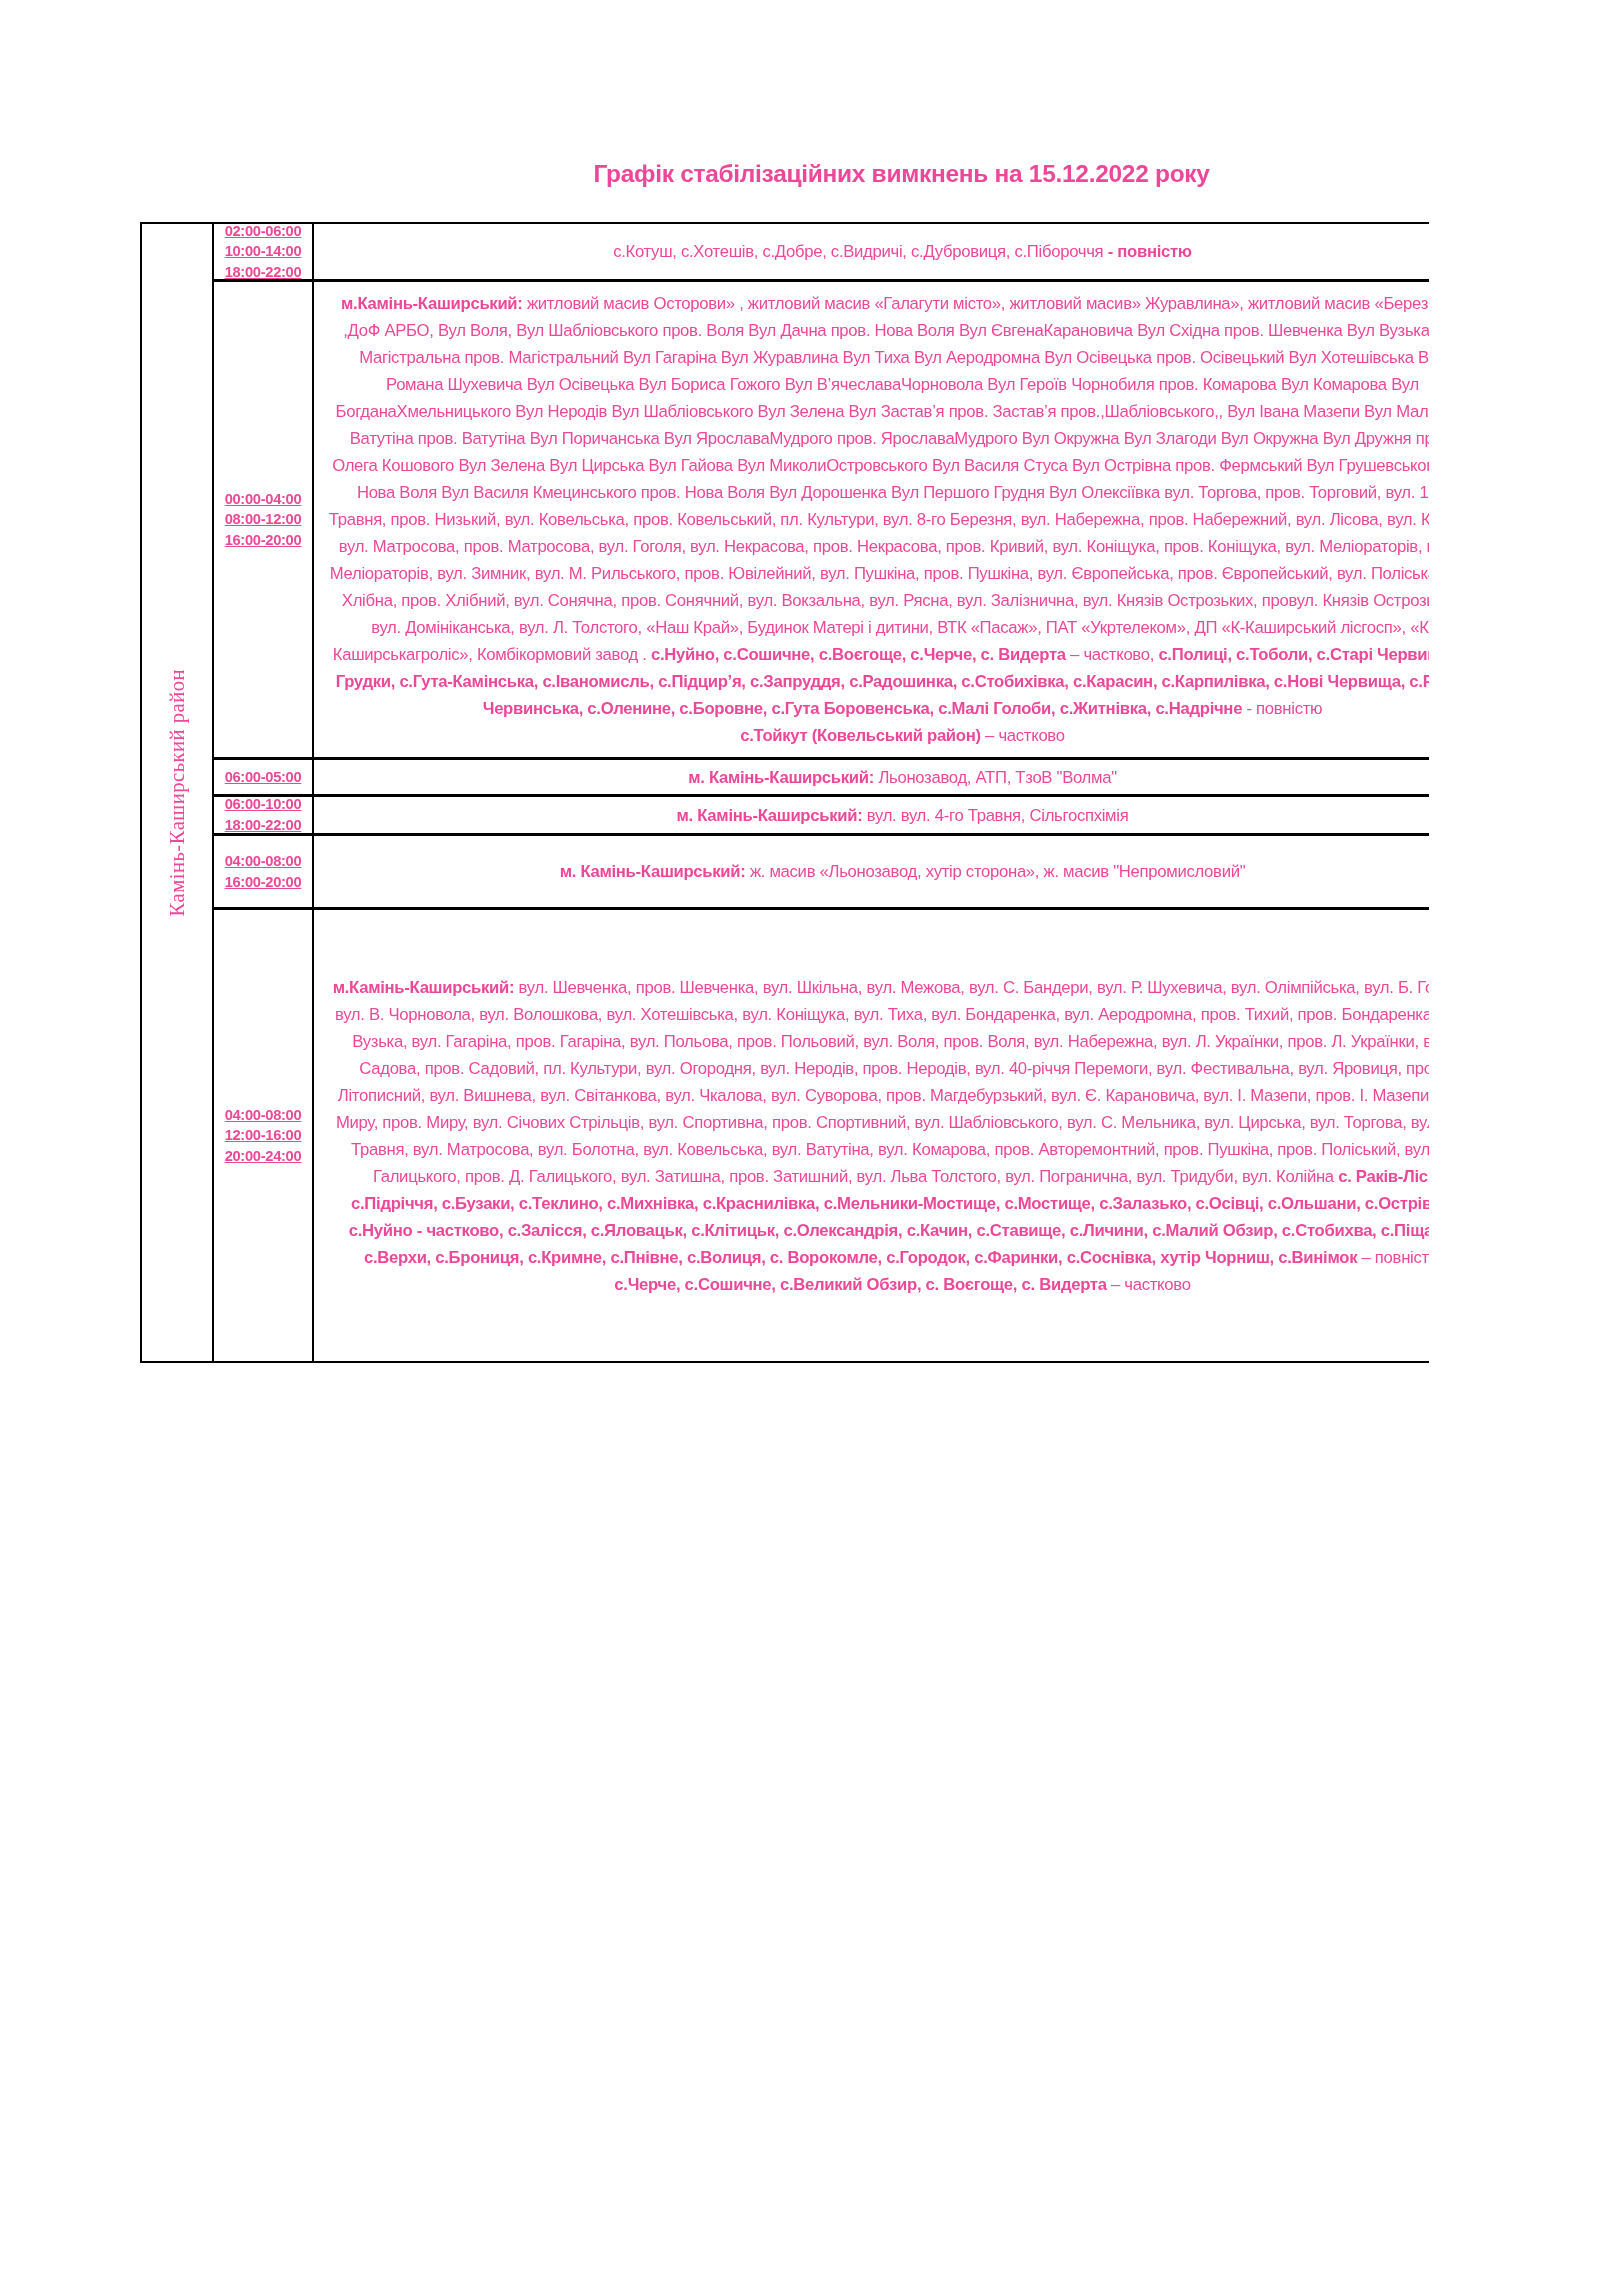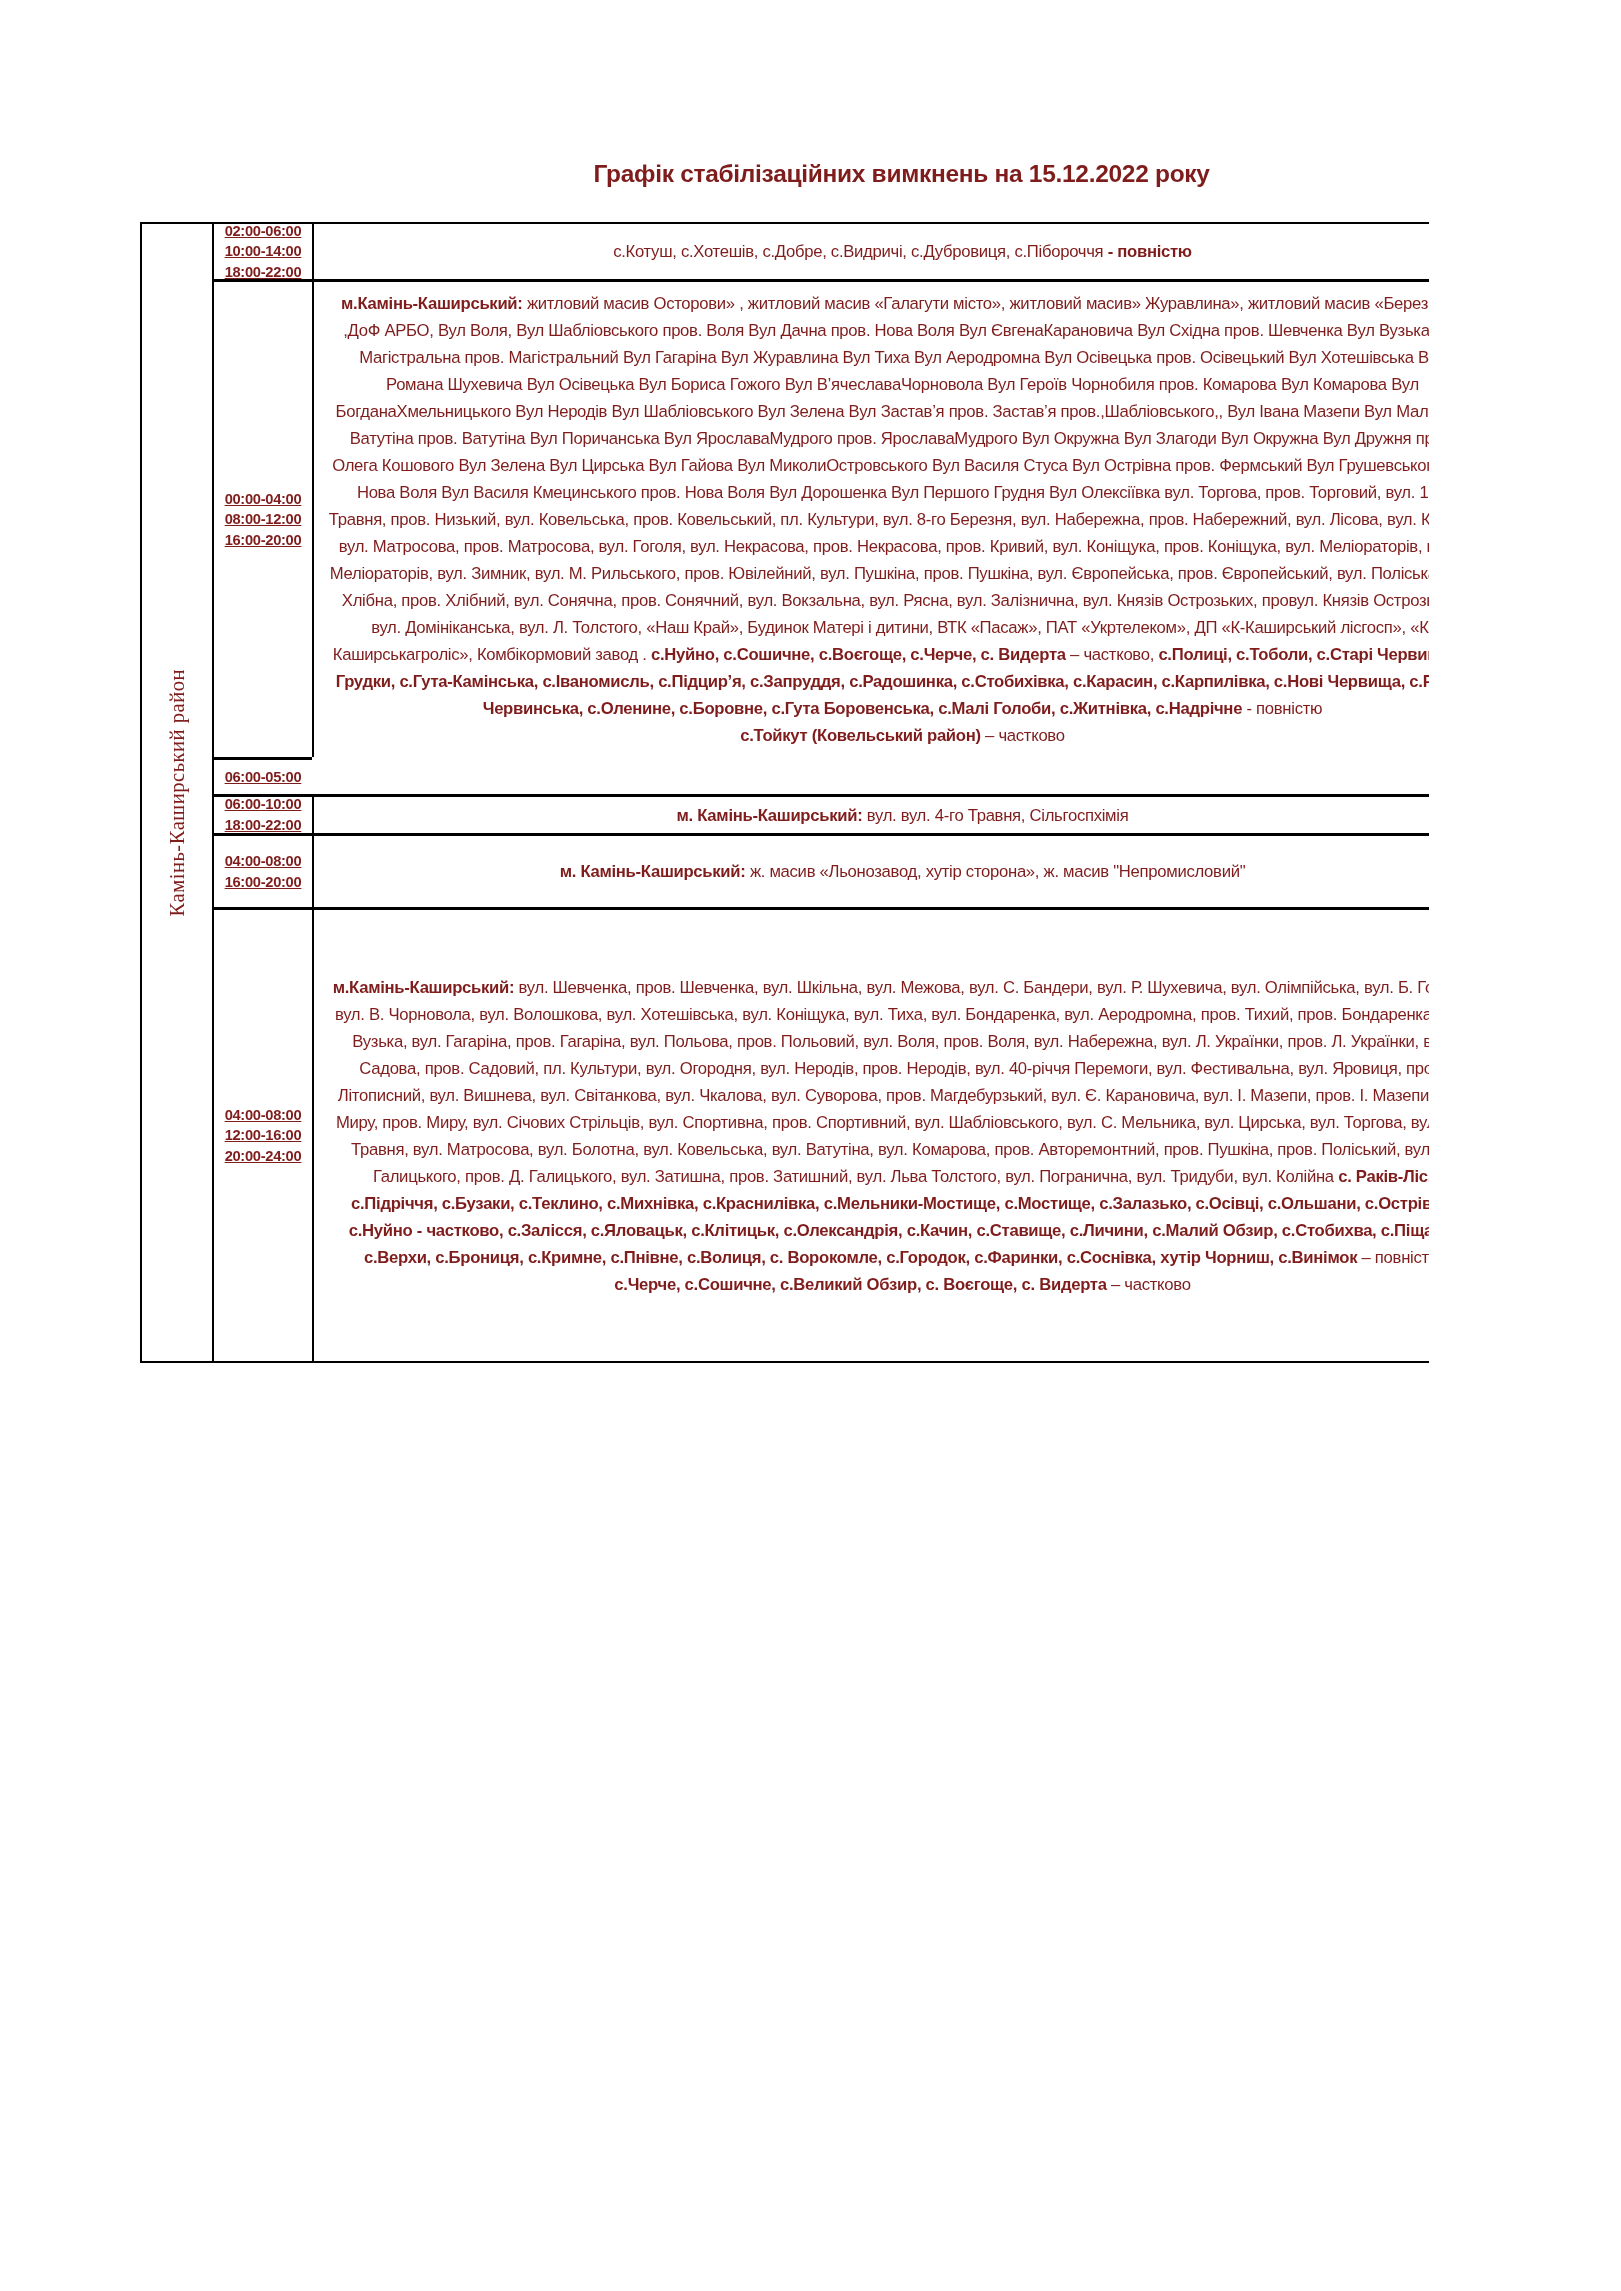--- a/index.html
+++ b/index.html
@@ -3,21 +3,21 @@
 <meta charset="utf-8">
 <style>
   * { box-sizing: border-box; margin: 0; padding: 0; }
   html, body { background: #ffffff; }
   .page {
     position: relative;
     width: 1429px;
     height: 2292px;
     background: #ffffff;
     font-family: "Liberation Sans", sans-serif;
-    color: #7f1d1d;
+    color: #ec4899;
     overflow: hidden;
   }
   .doc-title {
     position: absolute;
     left: 312px;
     top: 160px;
     width: 1179px;
     text-align: center;
     font-weight: bold;
     font-size: 24.5px;
@@ -97,20 +97,23 @@
     <div class="content-cell" style="grid-row:1">
       <div class="inner"><span class="">с.Котуш, с.Хотешів, с.Добре, с.Видричі, с.Дубровиця, с.Пібороччя </span><span class="bold">- повністю</span></div>
     </div>
 
     <div class="time-cell rb" style="grid-row:2">00:00-04:00<br>08:00-12:00<br>16:00-20:00</div>
     <div class="content-cell rb" style="grid-row:2">
       <div class="inner"><span class="bold">м.Камінь-Каширський: </span><span class=""> житловий масив Осторови» , житловий масив «Галагути місто», житловий масив» Журавлина», житловий масив «Березина» ,ДоФ АРБО, Вул Воля, Вул Шабліовського пров. Воля Вул Дачна пров. Нова Воля Вул ЄвгенаКарановича Вул Східна пров. Шевченка Вул Вузька Вул Магістральна пров. Магістральний Вул Гагаріна Вул Журавлина Вул Тиха Вул Аеродромна Вул Осівецька пров. Осівецький Вул Хотешівська Вул Романа Шухевича Вул Осівецька Вул Бориса Гожого Вул В’ячеславаЧорновола Вул Героїв Чорнобиля пров. Комарова Вул Комарова Вул БогданаХмельницького Вул Неродів Вул Шабліовського Вул Зелена Вул Застав’я  пров. Застав’я пров.,Шабліовського,, Вул Івана Мазепи Вул Мала Вул Ватутіна пров. Ватутіна Вул Поричанська Вул ЯрославаМудрого пров. ЯрославаМудрого Вул Окружна Вул Злагоди Вул Окружна Вул Дружня пров. Олега Кошового Вул Зелена Вул Цирська Вул Гайова Вул МиколиОстровського Вул Василя Стуса Вул Острівна пров. Фермський Вул Грушевського Вул Нова Воля Вул Василя Кмецинського пров. Нова Воля Вул Дорошенка Вул Першого Грудня Вул Олексіївка вул. Торгова, пров. Торговий, вул. 1-го Травня, пров. Низький, вул. Ковельська, пров. Ковельський, пл. Культури, вул. 8-го Березня, вул. Набережна, пров. Набережний, вул. Лісова, вул. Кутова, вул. Матросова, пров. Матросова, вул. Гоголя, вул. Некрасова, пров. Некрасова, пров. Кривий,  вул. Коніщука,  пров. Коніщука, вул. Меліораторів, пров. Меліораторів, вул. Зимник, вул. М. Рильського, пров. Ювілейний, вул. Пушкіна, пров. Пушкіна, вул. Європейська, пров. Європейський, вул. Поліська, вул. Хлібна, пров. Хлібний, вул. Сонячна, пров. Сонячний, вул. Вокзальна, вул. Рясна, вул. Залізнична, вул. Князів Острозьких, провул. Князів Острозьких, вул. Домініканська, вул. Л. Толстого, «Наш Край», Будинок Матері і дитини, ВТК «Пасаж», ПАТ «Укртелеком», ДП «К-Каширський лісгосп», «К-Каширськагроліс», Комбікормовий завод . </span><span class="bold">с.Нуйно, с.Сошичне, с.Воєгоще, с.Черче, с. Видерта </span><span class="">– частково, </span><span class="bold">с.Полиці, с.Тоболи, с.Старі Червища,  с. Грудки, с.Гута-Камінська, с.Іваномисль,  с.Підцир’я, с.Запруддя, с.Радошинка, с.Стобихівка, с.Карасин, с.Карпилівка, с.Нові Червища, с.Рудка Червинська, с.Оленине, с.Боровне, с.Гута Боровенська, с.Малі Голоби, с.Житнівка, с.Надрічне </span><span class="">- повністю</span><br><span class="bold">с.Тойкут (Ковельський район) </span><span class="">– частково</span></div>
     </div>
 
     <div class="time-cell rb" style="grid-row:3">06:00-05:00</div>
+    <div class="content-cell rb" style="grid-row:3">
+      <div class="inner"><span class="bold">м. Камінь-Каширський: </span><span class="">Льонозавод, АТП, ТзоВ "Волма"</span></div>
+    </div>
 
     <div class="time-cell rb" style="grid-row:4">06:00-10:00<br>18:00-22:00</div>
     <div class="content-cell rb" style="grid-row:4">
       <div class="inner"><span class="bold">м. Камінь-Каширський: </span><span class="">вул. вул. 4-го Травня, Сільгоспхімія</span></div>
     </div>
 
     <div class="time-cell rb" style="grid-row:5">04:00-08:00<br>16:00-20:00</div>
     <div class="content-cell rb" style="grid-row:5">
       <div class="inner"><span class="bold">м. Камінь-Каширський: </span><span class="">ж. масив «Льонозавод, хутір сторона», ж. масив "Непромисловий"</span></div>
     </div>

